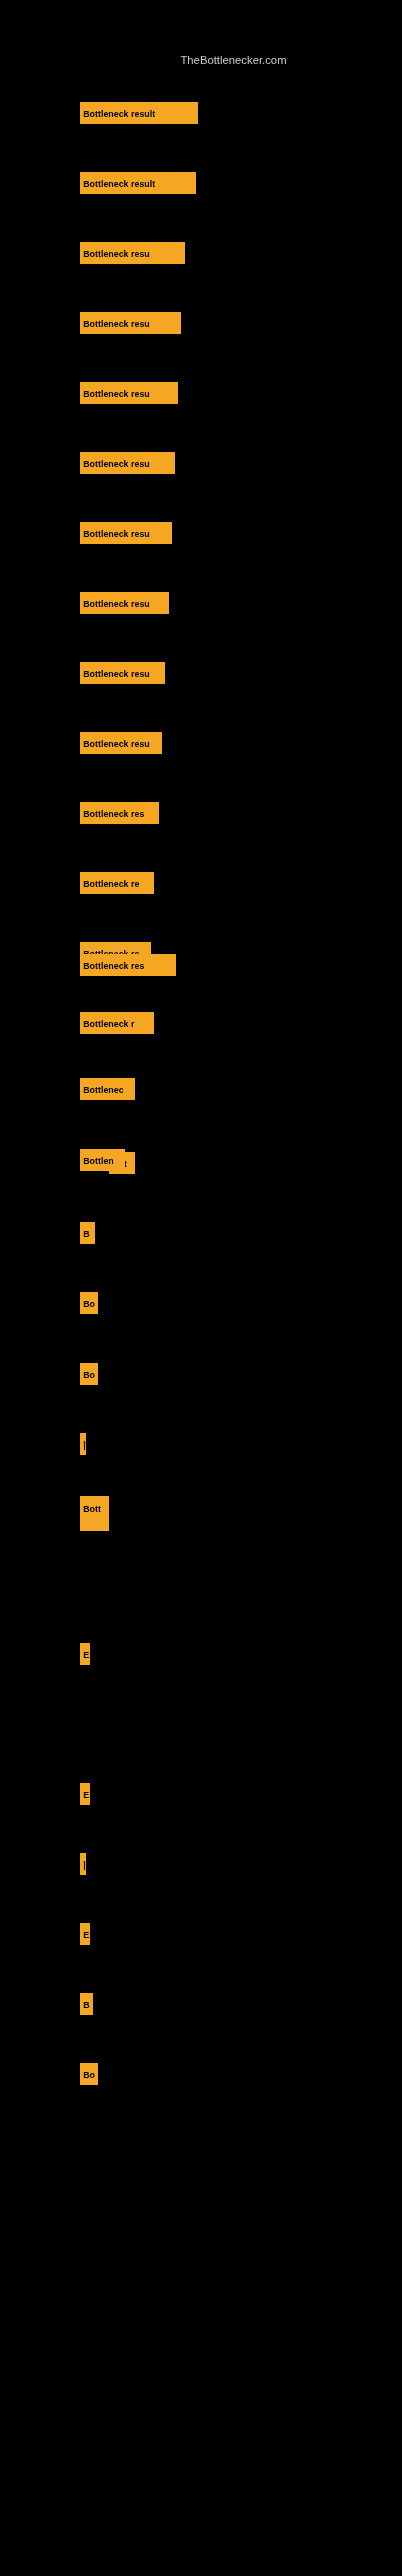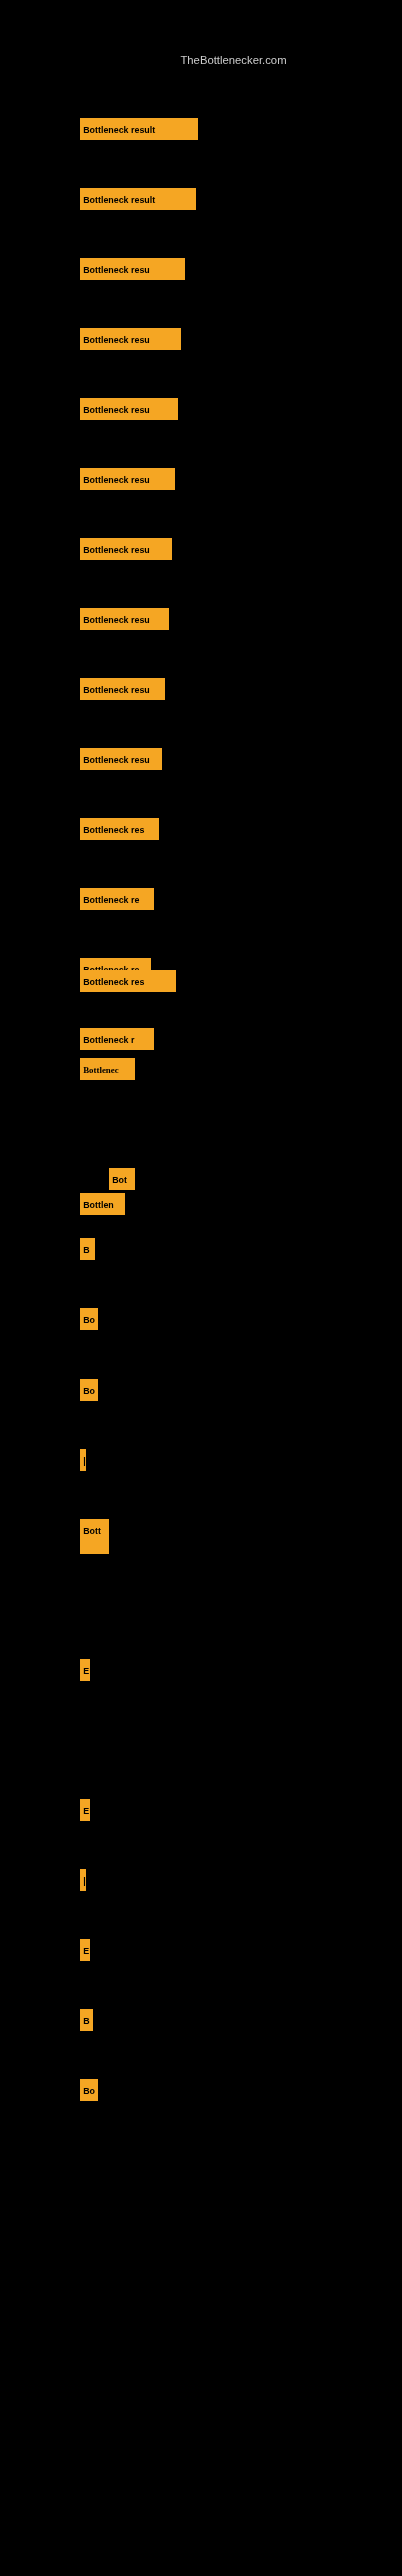--- a/index.html
+++ b/index.html
@@ -13,20 +13,21 @@
     .site-title {
       color: #ccc;
       font-size: 11.3px;
       text-align: center;
       padding: 6.4px 0 3.2px 0;
     }
     .bar-item {
       position: absolute;
       left: 0;
       display: flex;
+      align-items: center;
     }
     .bar-label {
       background-color: #f5a623;
       color: #000;
       font-size: 8.9px;
       font-weight: bold;
       padding: 1.6px 3.2px;
       white-space: nowrap;
       overflow: hidden;
     }
@@ -75,27 +76,27 @@
     </div>
     <div class="bar-item" style="top: 824px; height: 22.5px;">
       <div class="bar-label" style="width: 71px; height: 22.5px; line-height: 22.5px;">Bottleneck re</div>
     </div>
     <div class="bar-item" style="top: 836px; height: 22.5px;">
       <div class="bar-label" style="width: 96px; height: 22.5px; line-height: 22.5px;">Bottleneck res</div>
     </div>
     <div class="bar-item" style="top: 894px; height: 22.5px;">
       <div class="bar-label" style="width: 74px; height: 22.5px; line-height: 22.5px;">Bottleneck r</div>
     </div>
-    <div class="bar-item" style="top: 924px; height: 39px; font-family: Liberation Serif, serif;">
+    <div class="bar-item" style="top: 952px; height: 39px;">
       <div class="bar-label" style="width: 55px; height: 22.5px; line-height: 22.5px;">Bottlenec</div>
     </div>
     <div class="bar-item" style="top: 1034px; height: 22.5px; padding-left: 29px;">
       <div class="bar-label" style="width: 26px; height: 22.5px; line-height: 22.5px;">Bot</div>
     </div>
-    <div class="bar-item" style="top: 1059px; height: 22.5px;">
+    <div class="bar-item" style="top: 1031px; height: 22.5px;">
       <div class="bar-label" style="width: 45px; height: 22.5px; line-height: 22.5px;">Bottlen</div>
     </div>
     <div class="bar-item" style="top: 1104px; height: 22.5px;">
       <div class="bar-label" style="width: 14.5px; height: 22.5px; line-height: 22.5px;">B</div>
     </div>
     <div class="bar-item" style="top: 1174px; height: 22.5px;">
       <div class="bar-label" style="width: 17.7px; height: 22.5px; line-height: 22.5px;">Bo</div>
     </div>
     <div class="bar-item" style="top: 1245px; height: 22.5px;">
       <div class="bar-label" style="width: 17.7px; height: 22.5px; line-height: 22.5px;">Bo</div>

